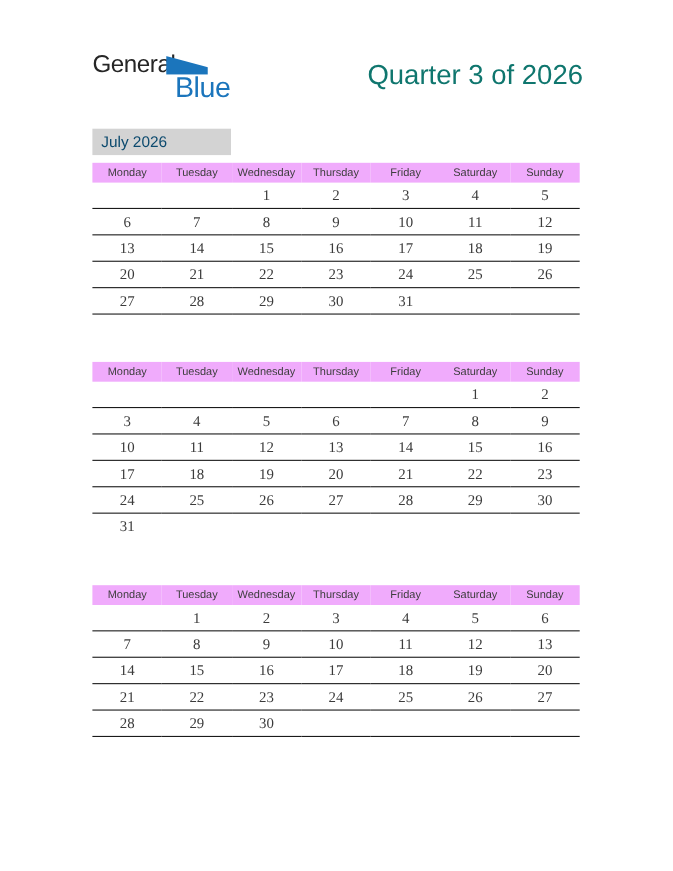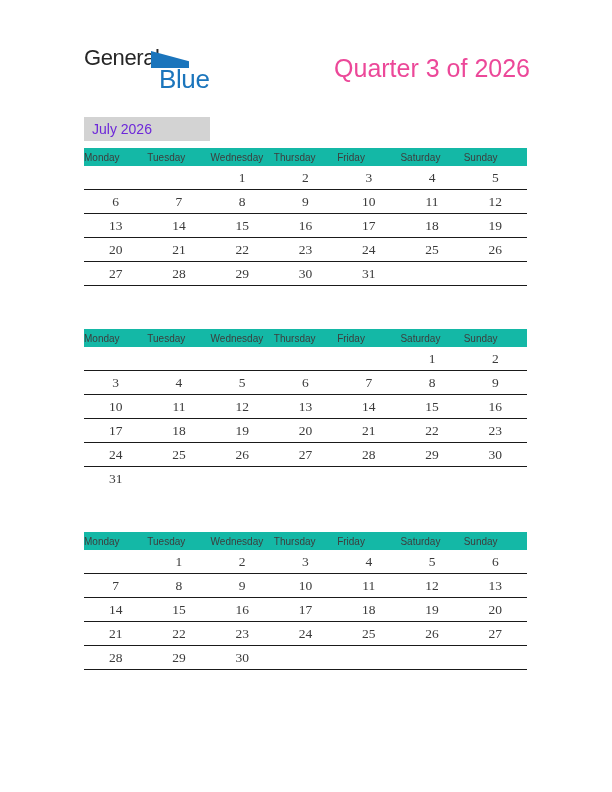--- a/index.html
+++ b/index.html
@@ -19,38 +19,38 @@
     background:#1B75BC;
     clip-path:polygon(0 0,100% 60%,100% 100%,0 100%);
   }
   .logo-blue{
     position:absolute;left:61px;top:22px;font-size:26px;line-height:23px;
     color:#1B75BC;letter-spacing:-0.4px;margin-left:14px;
   }
   
   .quarter-title{
     position:absolute;top:54px;right:82px;margin:0;
-    font-size:25px;font-weight:400;color:#ec4899;letter-spacing:0;
+    font-size:25px;font-weight:400;color:#0f766e;letter-spacing:0;
   }
   
   .month{position:absolute;left:84px;width:443px;}
   .month-0{top:117px;}
   .month-1{top:322px;}
   .month-2{top:525px;}
   .month-label{
     width:126px;height:24px;line-height:24px;box-sizing:border-box;
     padding-left:8px;background:#D3D3D3;
-    font-size:14px;color:#6d28d9;
+    font-size:14px;color:#0c4a6e;
   }
   .month-table{
     margin-top:7px;width:443px;border-collapse:collapse;table-layout:fixed;
   }
   .month-table th{
-    height:18px;background:#14b8a6;
-    font-weight:400;font-size:10px;color:#3D3D3D;text-align:left;
+    height:18px;background:#f0abfc;
+    font-weight:400;font-size:10px;color:#3D3D3D;text-align:center;
     padding:0;
   }
   .month-table td{
     height:23px;padding:0;text-align:center;vertical-align:middle;
     font-family:"Liberation Serif",serif;font-size:13.5px;color:#3B3B3B;
     border-bottom:1px solid #1A1A1A;
   }
   .month-table tr.no-border td{border-bottom:none;}
 </style>
 </head>

